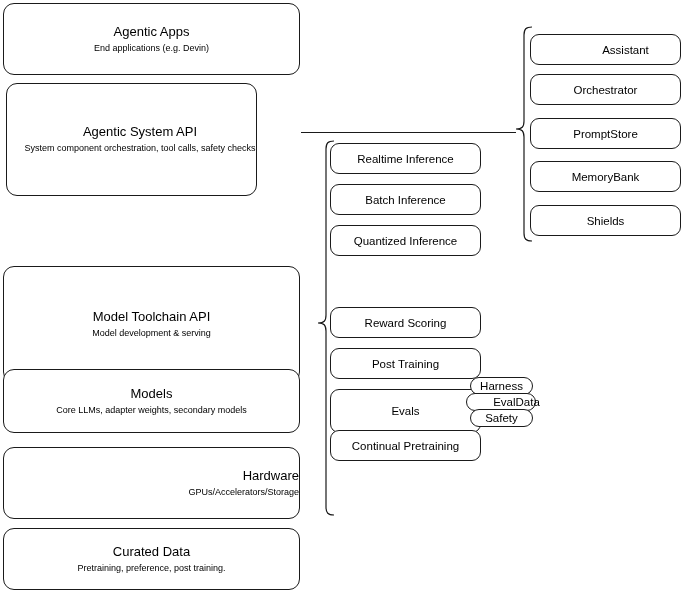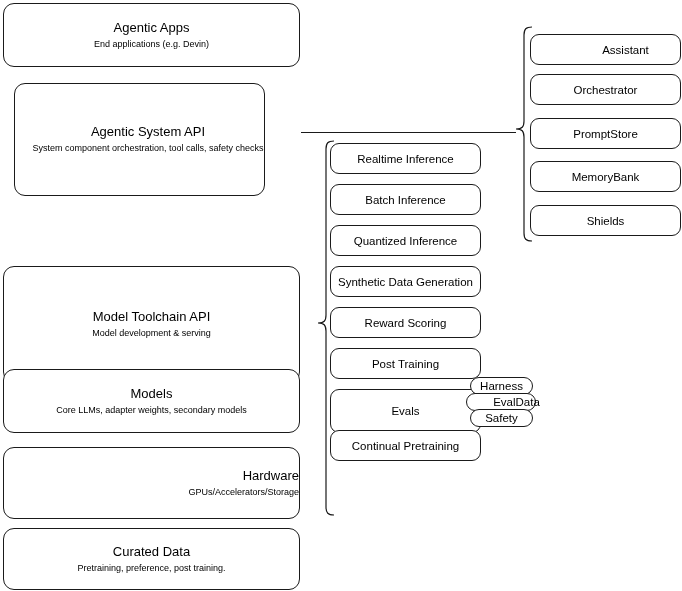--- a/index.html
+++ b/index.html
@@ -84,26 +84,26 @@
   .connector {
     position: absolute;
     background: #1a1a1a;
   }
 </style>
 </head>
 <body>
 
 <div id="canvas">
 
-  <div class="layer-box" style="left:3px; top:3px; width:297px; height:64px;">
+  <div class="layer-box" style="left:3px; top:3px; width:297px; height:72px;">
     <div class="layer-title">Agentic Apps</div>
     <div class="layer-sub">End applications (e.g. Devin)</div>
   </div>
 
-  <div class="layer-box" style="left:14px; top:83px; width:251px; height:113px;padding-left:17px;">
+  <div class="layer-box" style="left:6px; top:83px; width:251px; height:113px;padding-left:17px;">
     <div class="layer-title">Agentic System API</div>
     <div class="layer-sub">System component orchestration, tool calls, safety checks</div>
   </div>
 
   <div class="layer-box" style="left:3px; top:226px; width:297px; height:117px;margin-top:40px;">
     <div class="layer-title">Model Toolchain API</div>
     <div class="layer-sub">Model development &amp; serving</div>
   </div>
 
   <div class="layer-box" style="left:3px; top:369px; width:297px; height:64px;">
@@ -129,21 +129,20 @@
              L 16 177
              C 16 183, 14 185, 8 185
              C 14 185, 16 187, 16 193
              L 16 369
              C 16 375, 18 377, 24 377"></path>
   </svg>
 
   <div class="item-box" style="left:330px; top:143px; width:151px; height:31px;">Realtime Inference</div>
   <div class="item-box" style="left:330px; top:184px; width:151px; height:31px;">Batch Inference</div>
   <div class="item-box" style="left:330px; top:225px; width:151px; height:31px;">Quantized Inference</div>
-  <div class="item-box" style="left:330px; top:266px; width:151px; height:31px;">Synthetic Data Generation</div>
   <div class="item-box" style="left:330px; top:307px; width:151px; height:31px;">Reward Scoring</div>
   <div class="item-box" style="left:330px; top:348px; width:151px; height:31px;">Post Training</div>
   <div class="item-box" style="left:330px; top:389px; width:151px; height:44px;">Evals</div>
   <div class="item-box" style="left:330px; top:430px; width:151px; height:31px;">Continual Pretraining</div>
 
   <div class="pill" style="left:470px; top:377px; width:63px; height:18px;">Harness</div>
   <div class="pill" style="left:466px; top:393px; width:70px; height:18px;padding-left:31px;">EvalData</div>
   <div class="pill" style="left:470px; top:409px; width:63px; height:18px;">Safety</div>
 
   <svg class="brace-svg" style="left:508px; top:24px; width:26px; height:222px;" viewBox="0 0 26 222">

